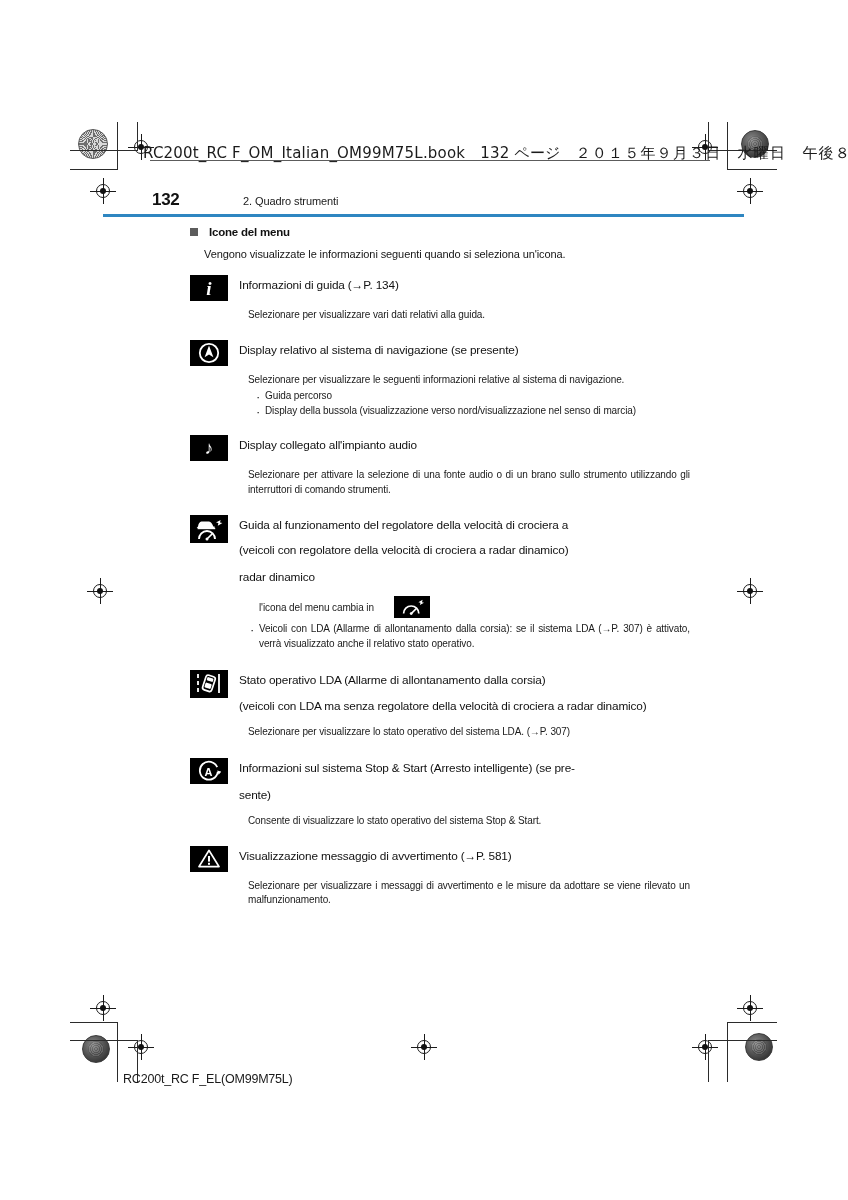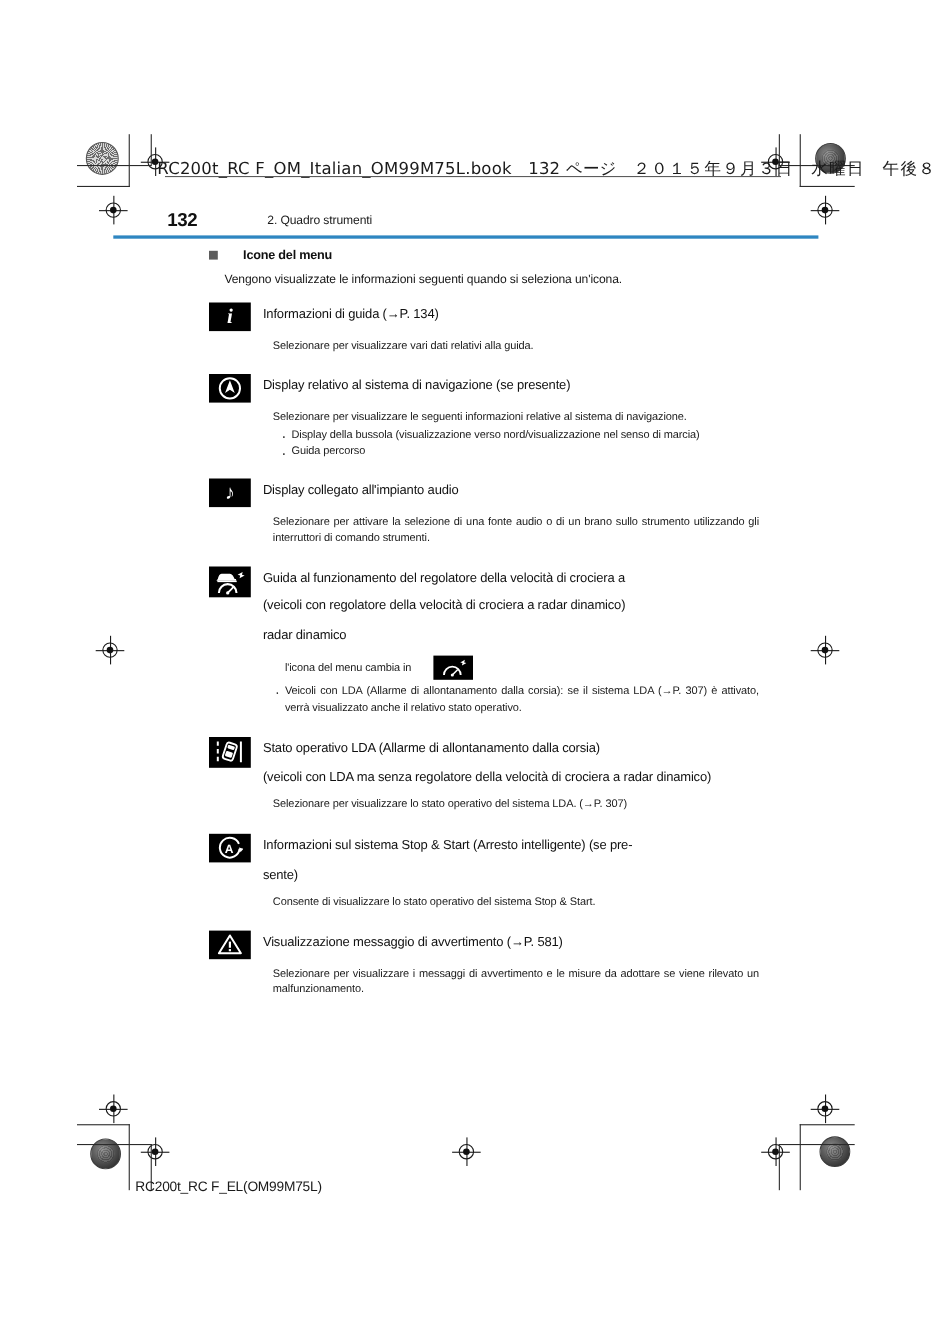--- a/index.html
+++ b/index.html
@@ -132,21 +132,21 @@
   .content {
     position: absolute;
     left: 190px;
     top: 226px;
     width: 500px;
   }
 
   .sub-heading {
     display: flex;
     align-items: center;
-    gap: 23px;
+    gap: 11px;
     margin: 0 0 10px 0;
   }
   .sub-heading .bullet-sq {
     width: 8px; height: 8px;
     background: #5c5c5c;
     flex: 0 0 auto;
   }
   .sub-heading .sh-text {
     font-size: 11.5px;
     font-weight: bold;
@@ -393,22 +393,22 @@
       <div class="icon-box">
         <svg width="22" height="22" viewBox="0 0 22 22">
           <circle cx="11" cy="11" r="9.2" fill="none" stroke="#fff" stroke-width="1.8"></circle>
           <path d="M11 3.6 L15.4 15.2 L11 12.4 L6.6 15.2 Z" fill="#fff"></path>
         </svg>
       </div>
       <div class="entry-title">Display relativo al sistema di navigazione (se presente)</div>
     </div>
     <div class="body-text">Selezionare per visualizzare le seguenti informazioni relative al sistema di navigazione.</div>
     <ul class="bullets">
+      <li>Guida percorso</li>
       <li>Display della bussola (visualizzazione verso nord/visualizzazione nel senso di marcia)</li>
-      <li>Guida percorso</li>
     </ul>
   </div>
 
   <div class="entry" style="margin-top:16px;">
     <div class="entry-head">
       <div class="icon-box">
         <span class="icon-note">♪</span>
       </div>
       <div class="entry-title">Display collegato all'impianto audio</div>
     </div>

